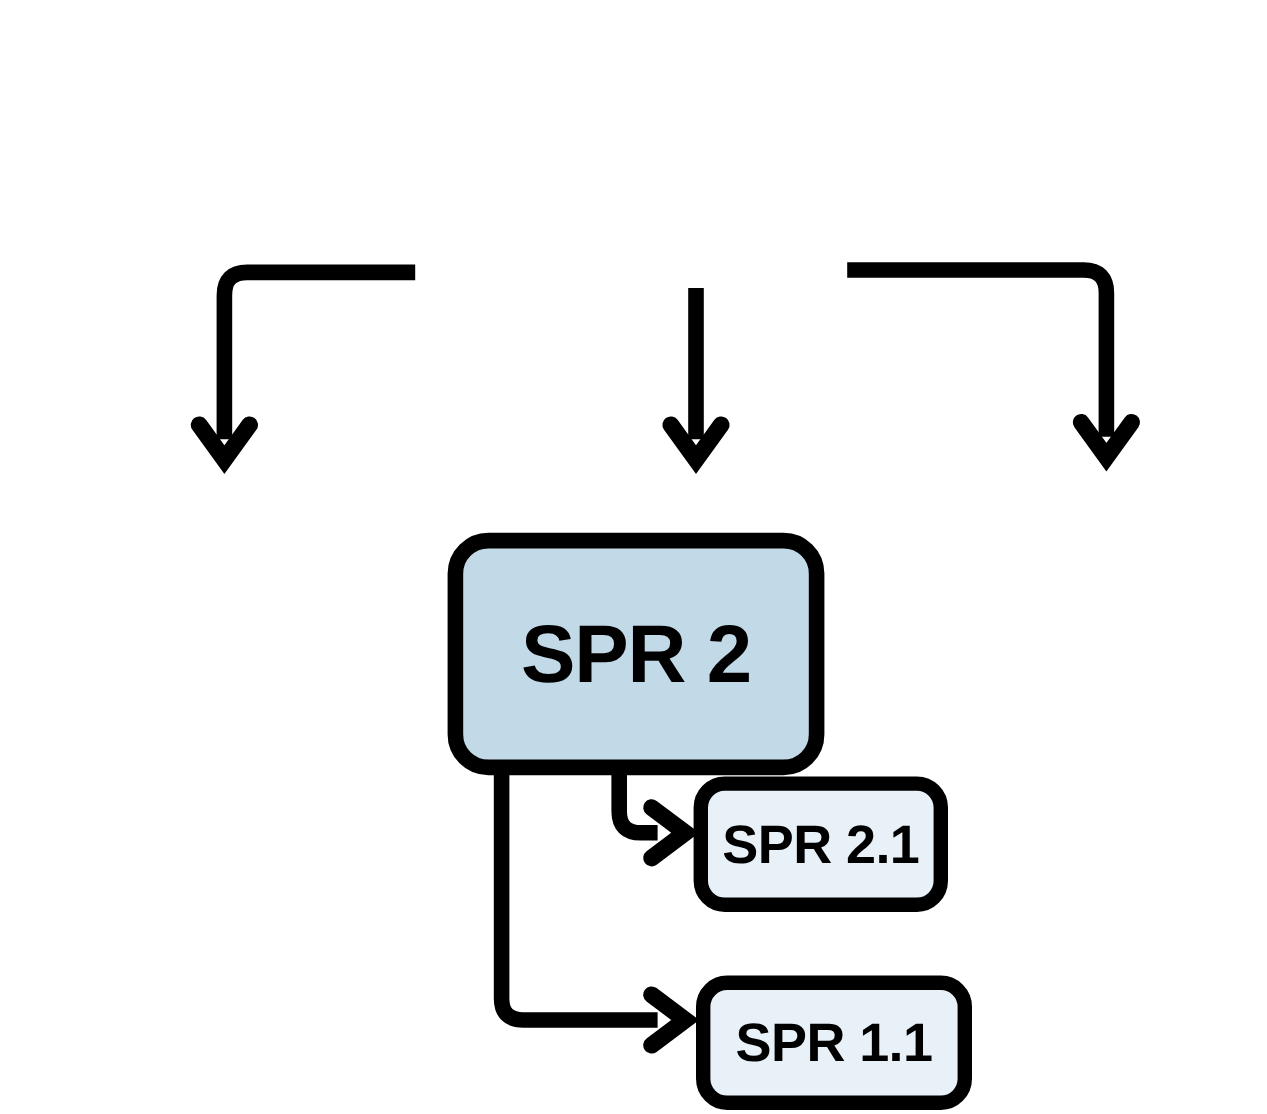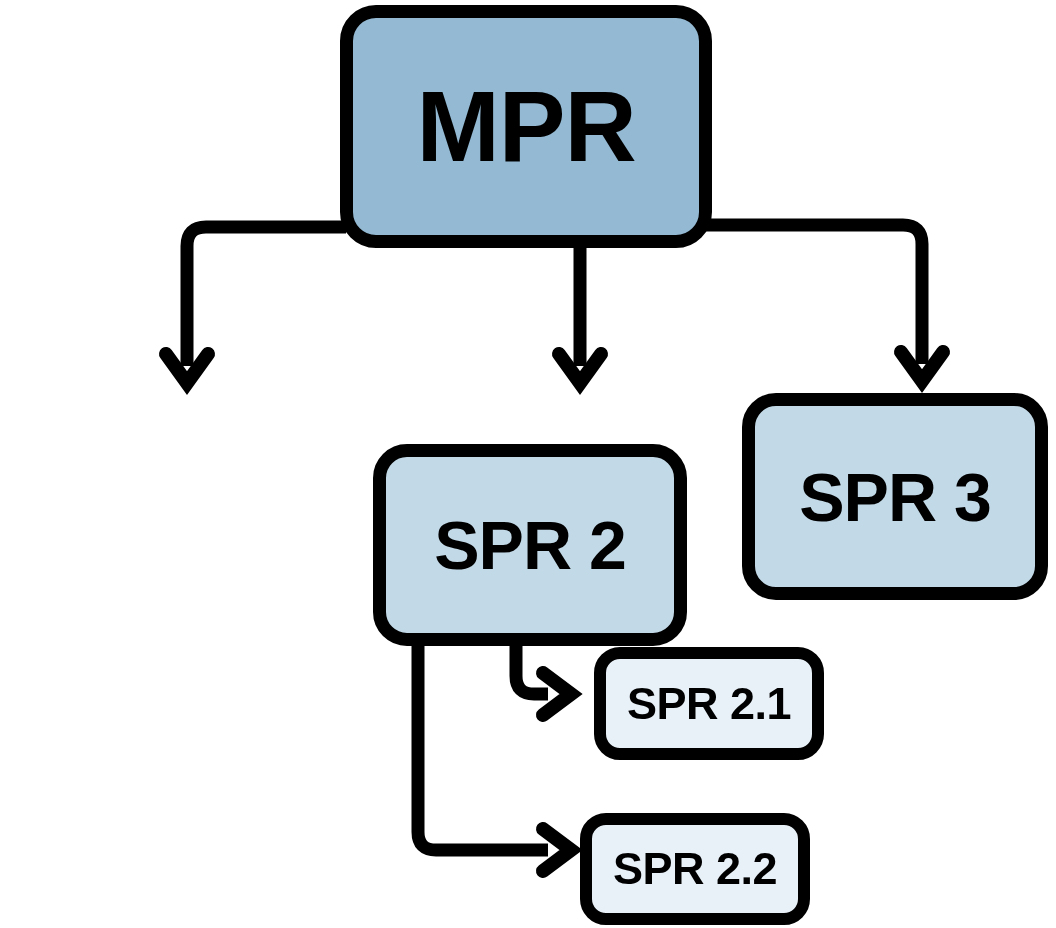--- a/index.html
+++ b/index.html
@@ -50,21 +50,21 @@
     white-space: nowrap;
   }
   .lvl1 { background: var(--level1-fill); border-radius: 36px; }
   .lvl2 { background: var(--level2-fill); border-radius: 34px; }
   .lvl3 { background: var(--level3-fill); border-radius: 26px; border-width: 12px; }
 
   .node-mpr   { left: 340px; top: 5px;   width: 372px; height: 243px; font-size: 100px; }
   .node-spr1  { left: 3px;   top: 393px; width: 310px; height: 207px; font-size: 68px; }
   .node-spr2  { left: 373px; top: 397px; width: 314px; height: 202px; font-size: 68px; margin-top: 47px; }
   .node-spr3  { left: 742px; top: 393px; width: 306px; height: 207px; font-size: 68px; }
-  .node-spr21 { left: 594px; top: 647px; width: 230px; height: 113px; font-size: 45px; letter-spacing: -0.5px; }
+  .node-spr21 { left: 578px; top: 647px; width: 212px; height: 113px; font-size: 45px; letter-spacing: -0.5px; }
   .node-spr22 { left: 580px; top: 813px; width: 230px; height: 112px; font-size: 45px; letter-spacing: -0.5px; }
 </style>
 </head>
 <body>
 
 <div class="canvas">
 
   <svg class="connectors" viewBox="0 0 1056 928" xmlns="http://www.w3.org/2000/svg">
 
     <path class="line" d="M 346 227 L 206 227 Q 187 227 187 246 L 187 366"></path>
@@ -76,34 +76,28 @@
     <path class="line" d="M 706 225 L 903 225 Q 922 225 922 244 L 922 364"></path>
     <path class="head" d="M 901 352 L 922 381 L 943 352"></path>
 
     <path class="line" d="M 516 592 L 516 676 Q 516 694 534 694 L 548 694"></path>
     <path class="head" d="M 543 673 L 571 694 L 543 715"></path>
 
     <path class="line" d="M 418 592 L 418 832 Q 418 850 436 850 L 548 850"></path>
     <path class="head" d="M 543 829 L 571 850 L 543 871"></path>
   </svg>
 
-  <div class="node lvl1 node-mpr">
-    <span>MPR</span>
-  </div>
 
 
   <div class="node lvl2 node-spr2">
     <span>SPR 2</span>
   </div>
 
-  <div class="node lvl2 node-spr3">
-    <span>SPR 3</span>
-  </div>
 
   <div class="node lvl3 node-spr21">
     <span>SPR 2.1</span>
   </div>
 
   <div class="node lvl3 node-spr22">
-    <span>SPR 2.2</span>
+    <span>SPR 1.1</span>
   </div>
 
 </div>
 
 </body></html>

